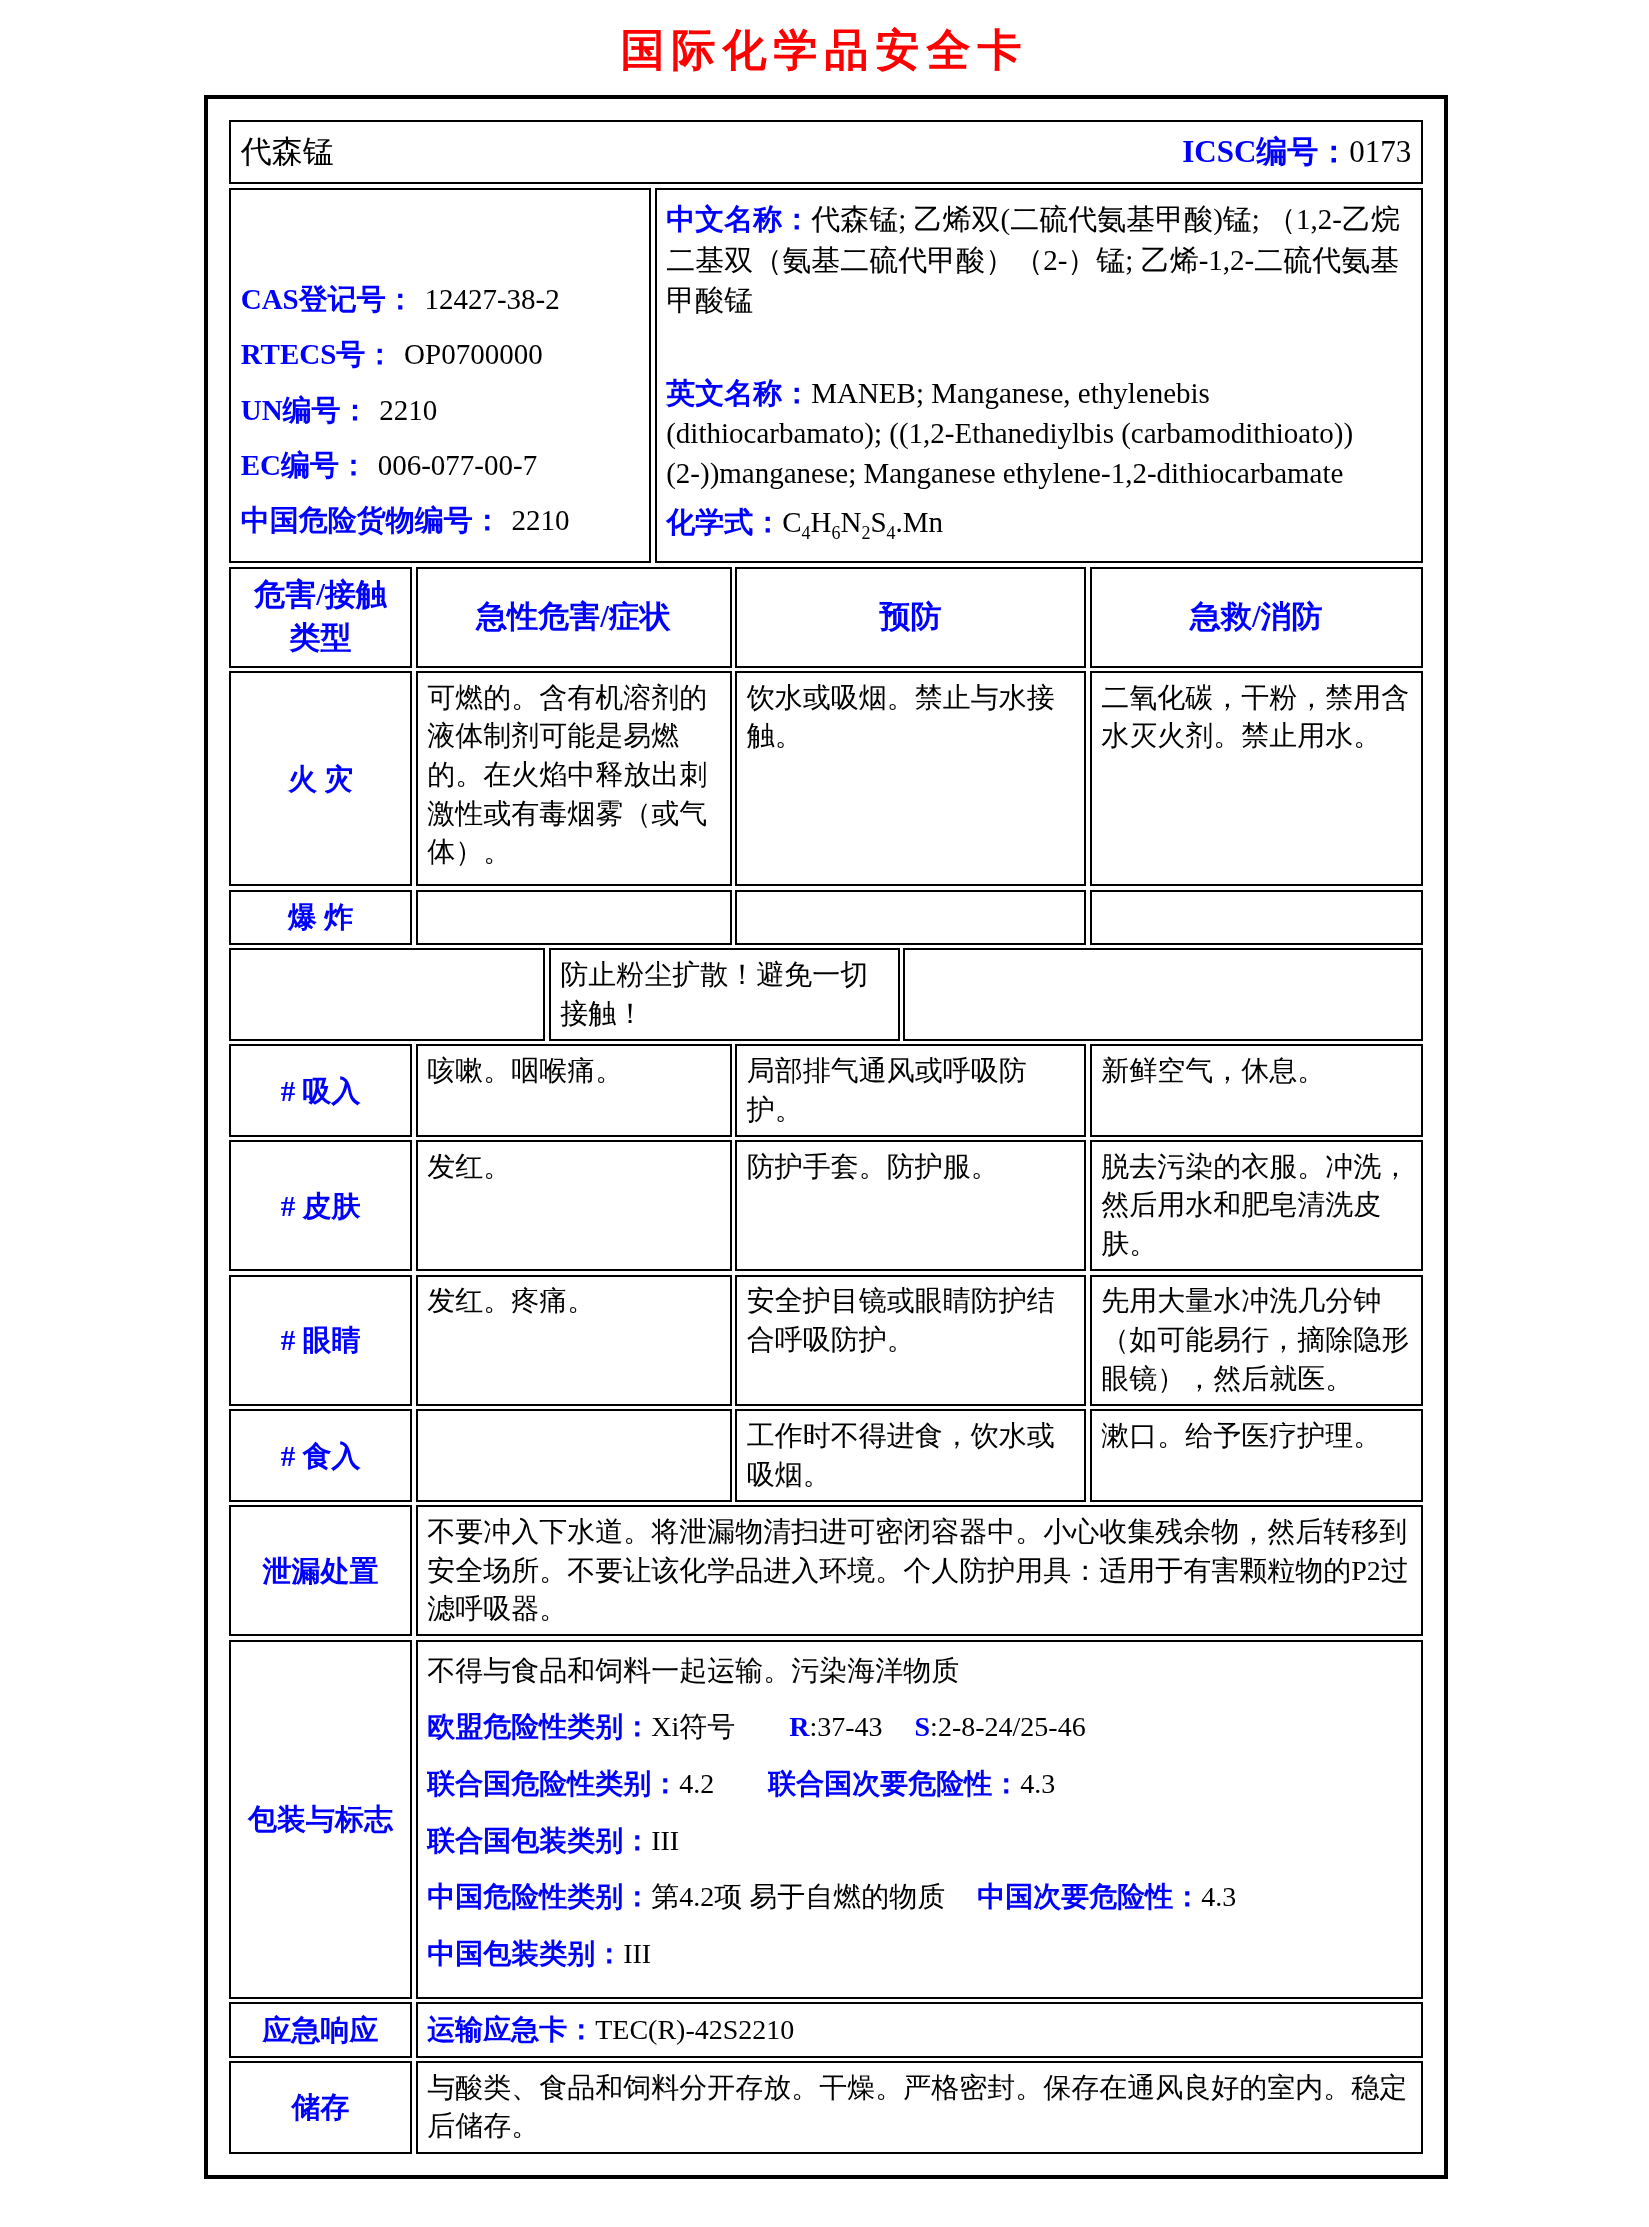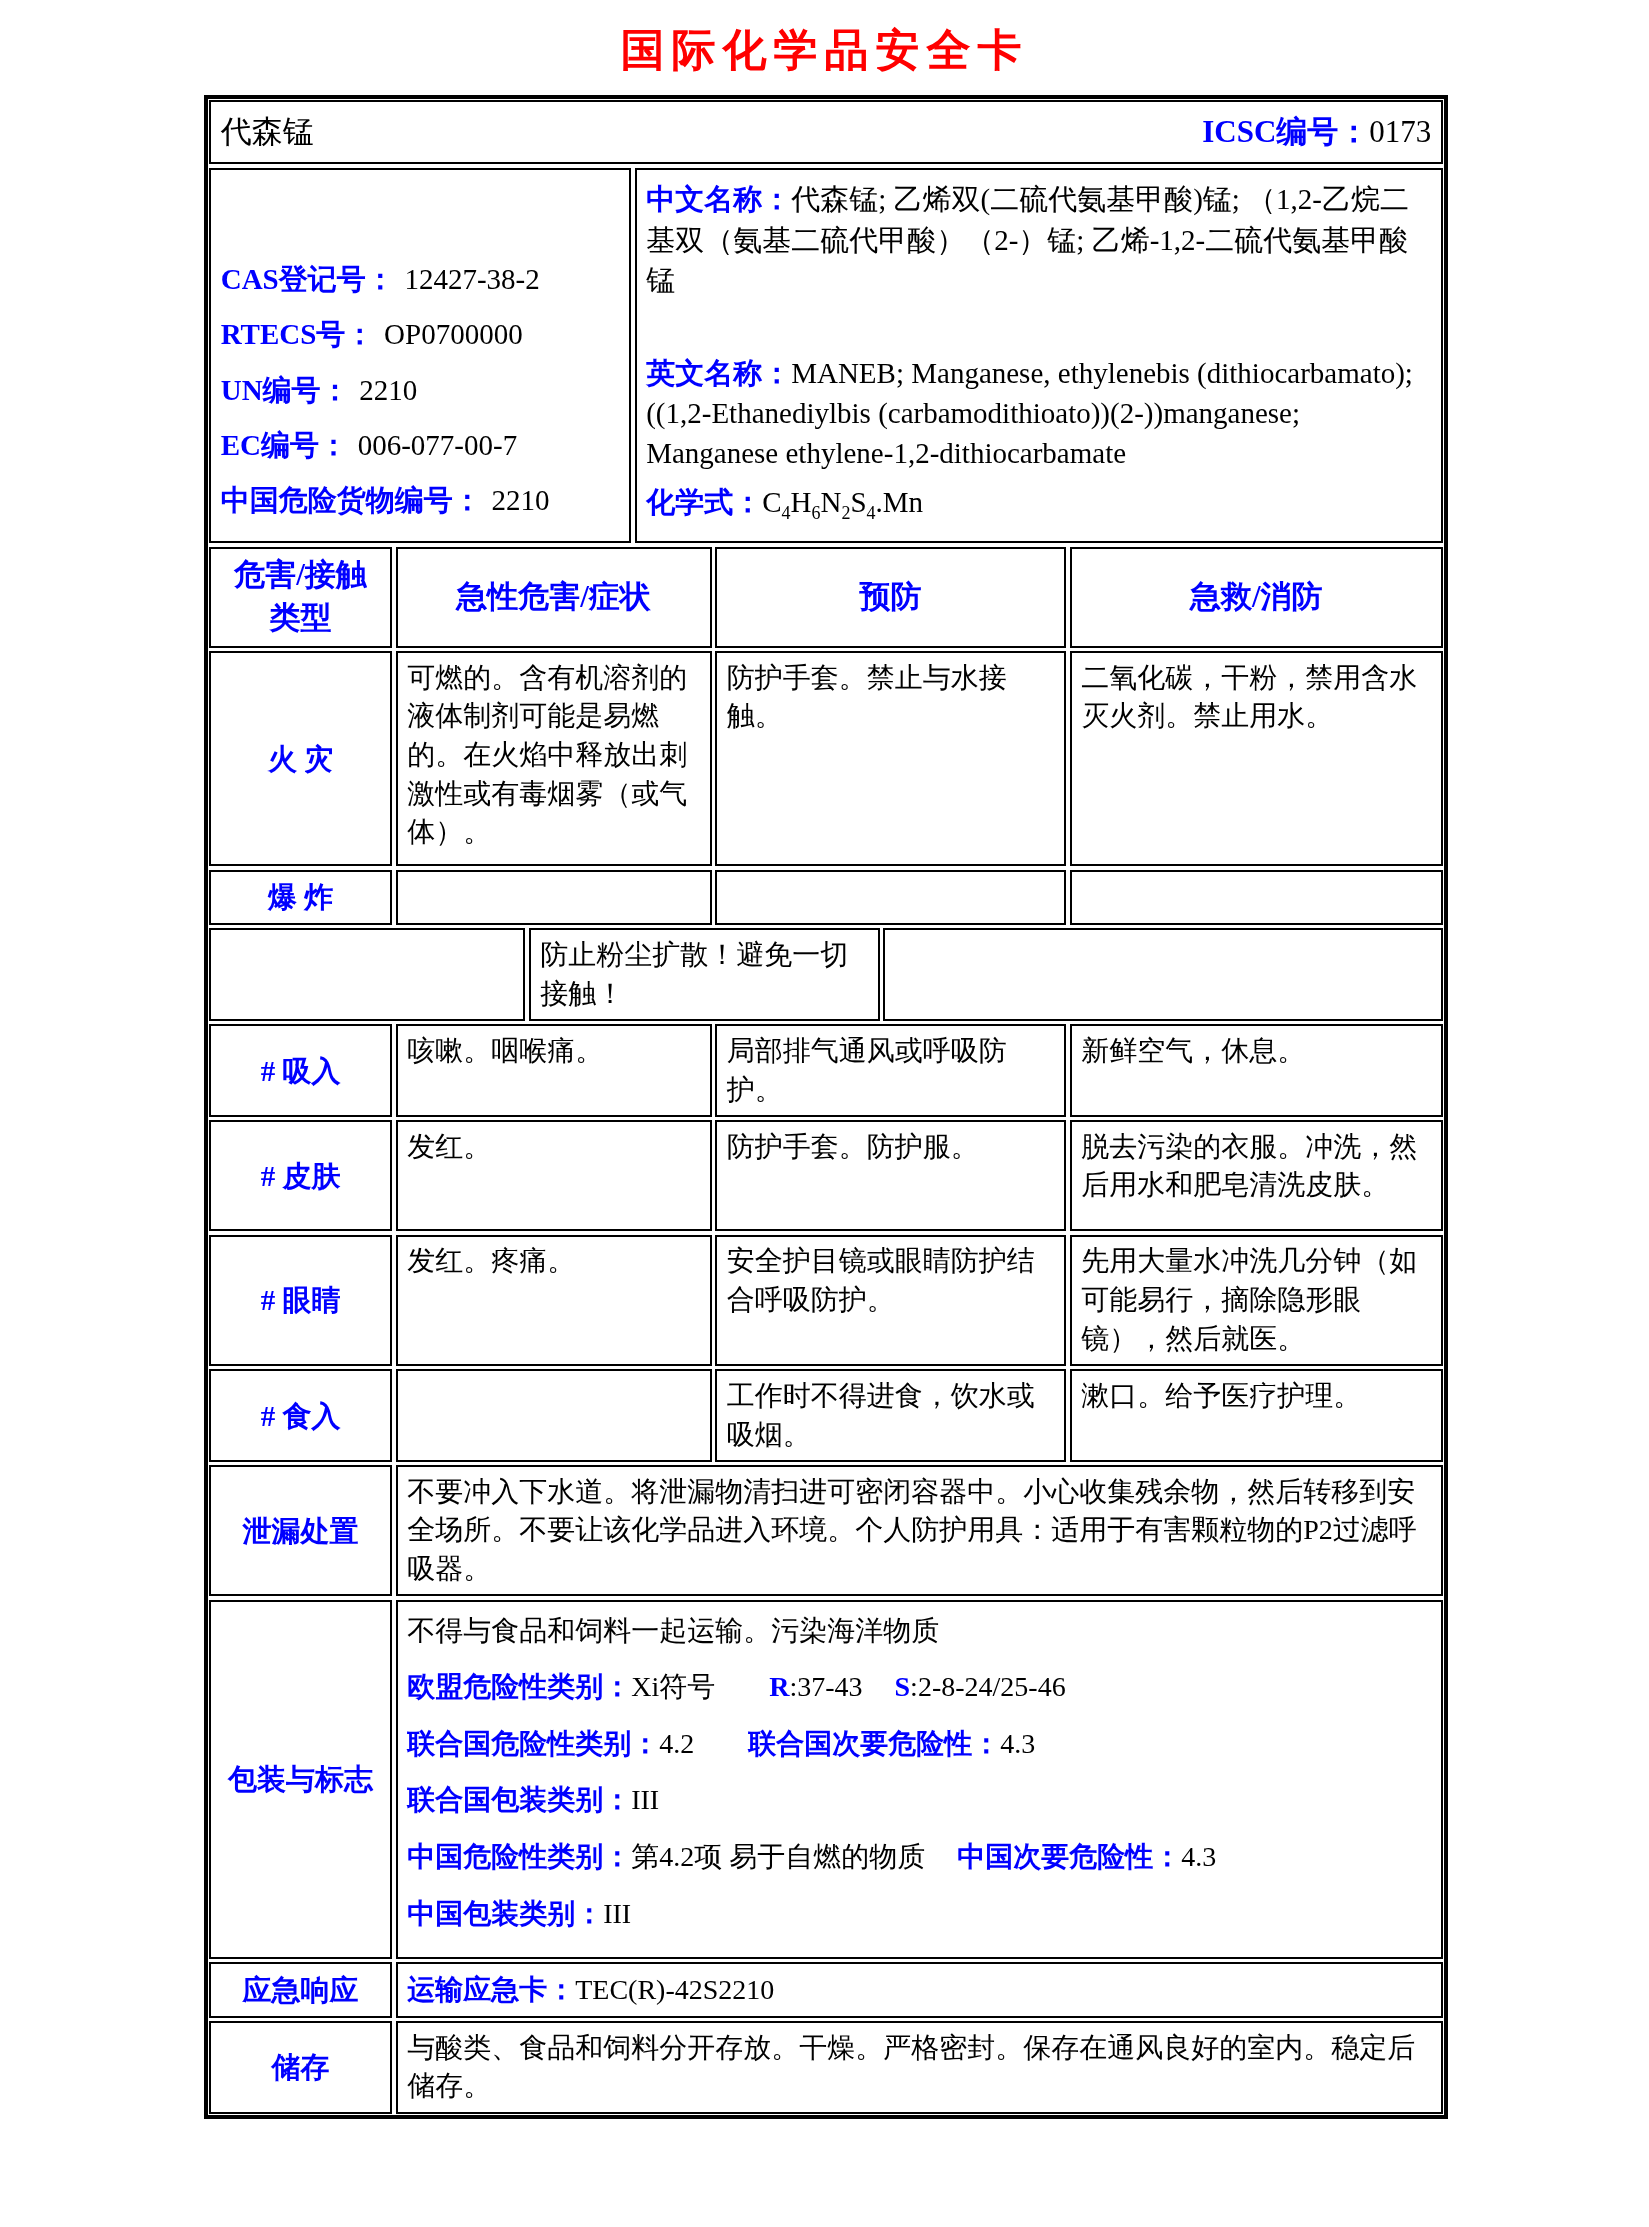--- a/index.html
+++ b/index.html
@@ -20,21 +20,21 @@
     color:var(--red);
     font-size:44px;
     font-weight:bold;
     letter-spacing:7px;
     font-family:"DejaVu Serif","Liberation Serif",serif;
   }
   .card{
     margin-left:204px;
     width:1244px;
     border:4.2px solid var(--ink);
-    padding:1px;
+    padding:21px;
     display:flex;flex-direction:column;gap:3.5px;
     background:#ffffff;
   }
   .row{display:flex;gap:3.5px;}
   .cell{
     border:2.1px solid var(--ink);
     padding:5.6px 9.7px;
     font-size:28px;
     line-height:1.38;
     background:#ffffff;
@@ -121,21 +121,21 @@
         <span><span>危害/接触</span><br><span>类型</span></span>
       </div>
     <div class="cell c2">急性危害/症状</div>
     <div class="cell c3">预防</div>
     <div class="cell c4">急救/消防</div>
   </div>
 
   <div class="row r-fire">
     <div class="cell c1">火 灾</div>
     <div class="cell c2">可燃的。含有机溶剂的液体制剂可能是易燃的。在火焰中释放出刺激性或有毒烟雾（或气体）。</div>
-    <div class="cell c3">防护手套。禁止与水接触。</div>
+    <div class="cell c3">饮水或吸烟。禁止与水接触。</div>
     <div class="cell c4">二氧化碳，干粉，禁用含水灭火剂。禁止用水。</div>
   </div>
 
   <div class="row r-explosion">
     <div class="cell c1">爆 炸</div>
     <div class="cell c2"></div>
     <div class="cell c3"></div>
     <div class="cell c4"></div>
   </div>
 

